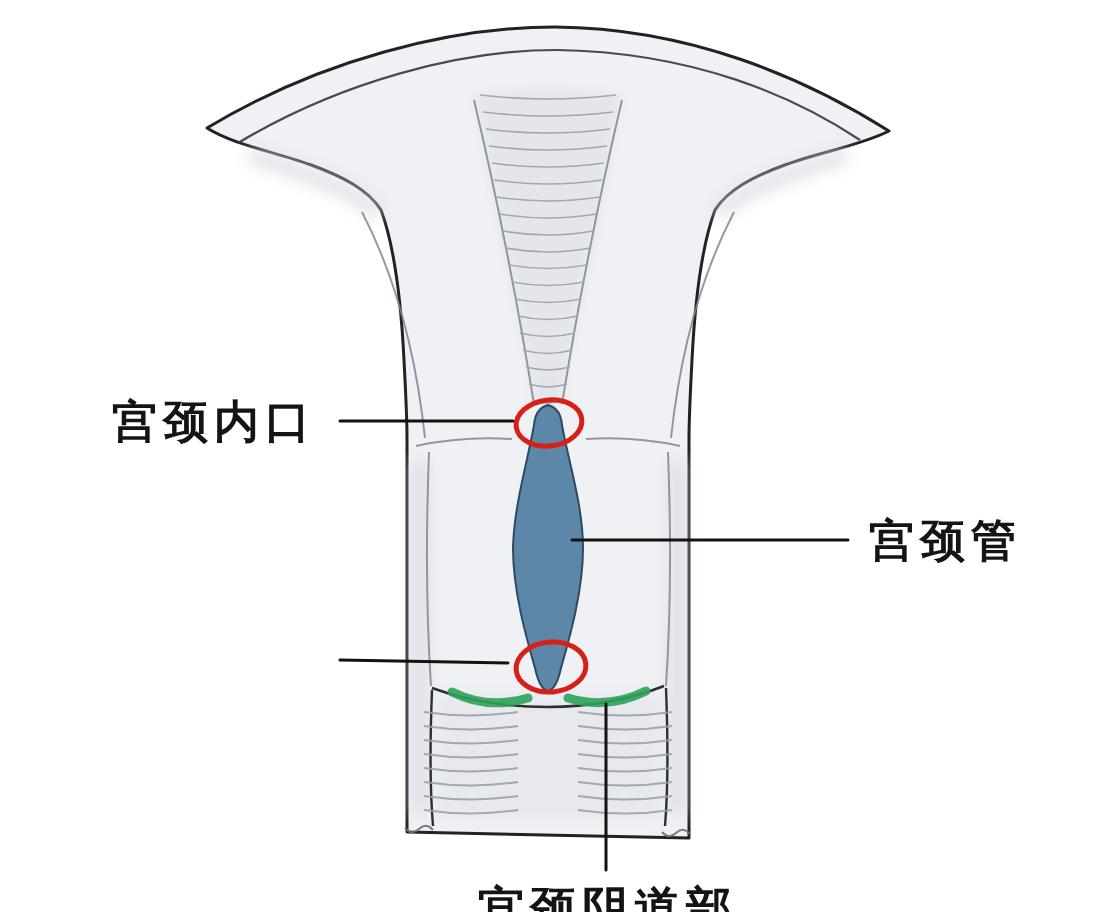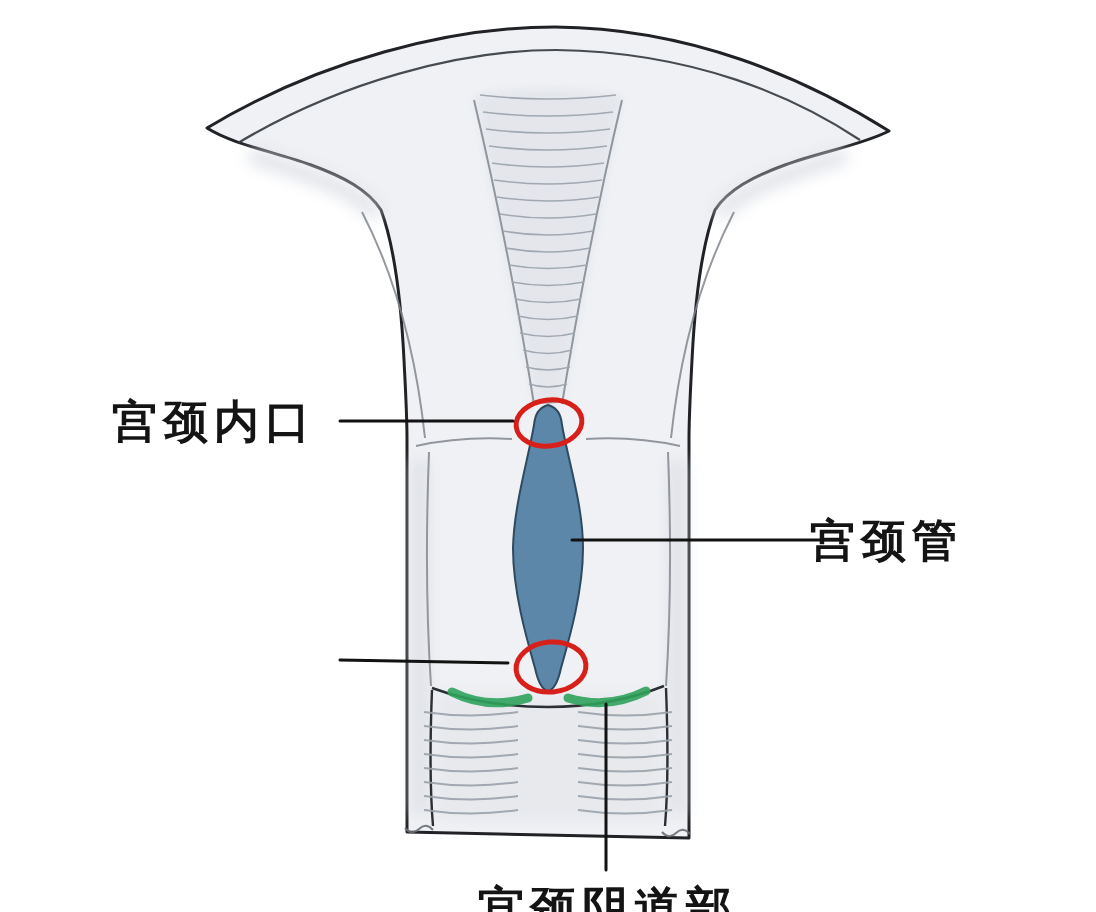--- a/index.html
+++ b/index.html
@@ -16,21 +16,21 @@
     font-size:45px;
     font-weight:600;
     letter-spacing:6px;
     color:#141414;
     line-height:1.05;
     white-space:nowrap;
     user-select:none;
   }
   .label-internal-os{left:112px;top:398px;}
   .label-external-os{left:112px;top:638px;}
-  .label-cervical-canal{left:810px;top:517px;}
+  .label-cervical-canal{left:869px;top:517px;}
   .label-vaginal-portion{left:478px;top:884px;font-size:46px;}
 </style>
 </head>
 <body>
 
 <div class="stage">
 
   <svg width="1096" height="912" viewBox="0 0 1096 912">
 
     <path d="M 207 128

